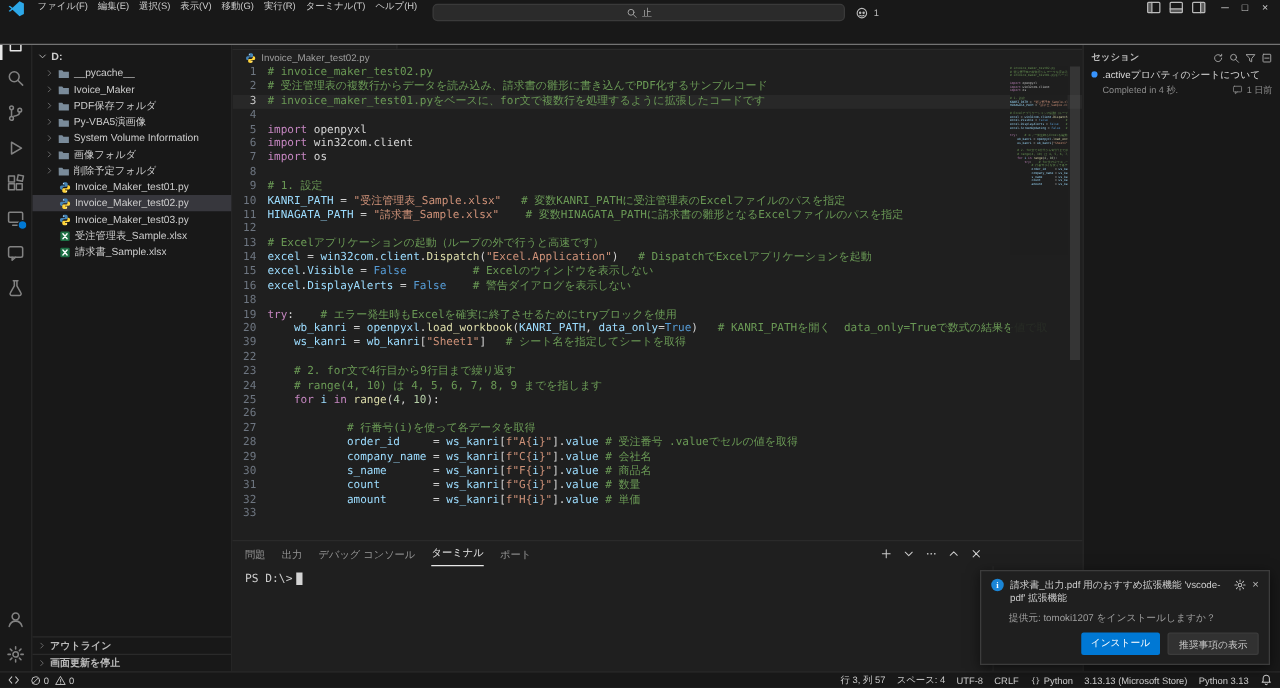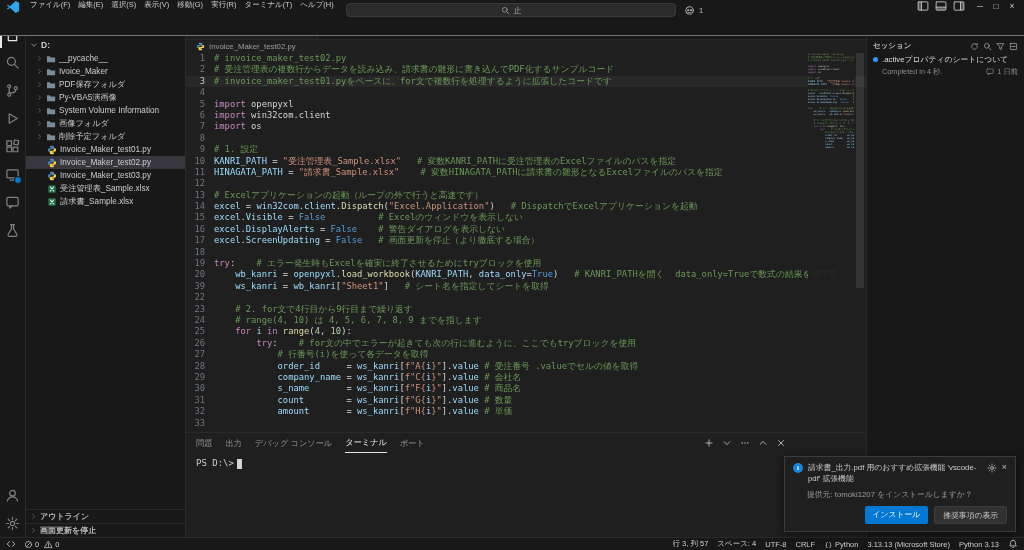--- a/index.html
+++ b/index.html
@@ -553,24 +553,20 @@
         </div>
         <div class="code-line">
           <span class="line-num">15</span>
           <span class="line-text"><span class="tk-v">excel</span><span class="tk-p">.</span><span class="tk-v">Visible</span><span class="tk-p"> = </span><span class="tk-b">False</span><span class="tk-p">          </span><span class="tk-c"># Excelのウィンドウを表示しない</span></span>
         </div>
         <div class="code-line">
           <span class="line-num">16</span>
           <span class="line-text"><span class="tk-v">excel</span><span class="tk-p">.</span><span class="tk-v">DisplayAlerts</span><span class="tk-p"> = </span><span class="tk-b">False</span><span class="tk-p">    </span><span class="tk-c"># 警告ダイアログを表示しない</span></span>
         </div>
         <div class="code-line">
-          <span class="line-num">17</span>
-          <span class="line-text"><span class="tk-v">excel</span><span class="tk-p">.</span><span class="tk-v">ScreenUpdating</span><span class="tk-p"> = </span><span class="tk-b">False</span><span class="tk-p">   </span><span class="tk-c"># 画面更新を停止（より徹底する場合）</span></span>
-        </div>
-        <div class="code-line">
           <span class="line-num">18</span>
           <span class="line-text"></span>
         </div>
         <div class="code-line">
           <span class="line-num">19</span>
           <span class="line-text"><span class="tk-k">try</span><span class="tk-p">:    </span><span class="tk-c"># エラー発生時もExcelを確実に終了させるためにtryブロックを使用</span></span>
         </div>
         <div class="code-line">
           <span class="line-num">20</span>
           <span class="line-text"><span class="tk-p">    </span><span class="tk-v">wb_kanri</span><span class="tk-p"> = </span><span class="tk-v">openpyxl</span><span class="tk-p">.</span><span class="tk-f">load_workbook</span><span class="tk-p">(</span><span class="tk-v">KANRI_PATH</span><span class="tk-p">, </span><span class="tk-v">data_only</span><span class="tk-p">=</span><span class="tk-b">True</span><span class="tk-p">)   </span><span class="tk-c"># KANRI_PATHを開く  data_only=Trueで数式の結果を値で取</span></span>
@@ -590,21 +586,20 @@
         <div class="code-line">
           <span class="line-num">24</span>
           <span class="line-text"><span class="tk-p">    </span><span class="tk-c"># range(4, 10) は 4, 5, 6, 7, 8, 9 までを指します</span></span>
         </div>
         <div class="code-line">
           <span class="line-num">25</span>
           <span class="line-text"><span class="tk-p">    </span><span class="tk-k">for</span><span class="tk-p"> </span><span class="tk-v">i</span><span class="tk-p"> </span><span class="tk-k">in</span><span class="tk-p"> </span><span class="tk-f">range</span><span class="tk-p">(</span><span class="tk-n">4</span><span class="tk-p">, </span><span class="tk-n">10</span><span class="tk-p">):</span></span>
         </div>
         <div class="code-line">
           <span class="line-num">26</span>
-          <span class="line-text"><span class="tk-p">        </span><span class="tk-k">try</span><span class="tk-p">:    </span><span class="tk-c"># for文の中でエラーが起きても次の行に進むように、ここでもtryブロックを使用</span></span>
         </div>
         <div class="code-line">
           <span class="line-num">27</span>
           <span class="line-text"><span class="tk-p">            </span><span class="tk-c"># 行番号(i)を使って各データを取得</span></span>
         </div>
         <div class="code-line">
           <span class="line-num">28</span>
           <span class="line-text"><span class="tk-p">            </span><span class="tk-v">order_id</span><span class="tk-p">     = </span><span class="tk-v">ws_kanri</span><span class="tk-p">[</span><span class="tk-s">f"A{</span><span class="tk-v">i</span><span class="tk-s">}"</span><span class="tk-p">].</span><span class="tk-v">value</span><span class="tk-p"> </span><span class="tk-c"># 受注番号 .valueでセルの値を取得</span></span>
         </div>
         <div class="code-line">

